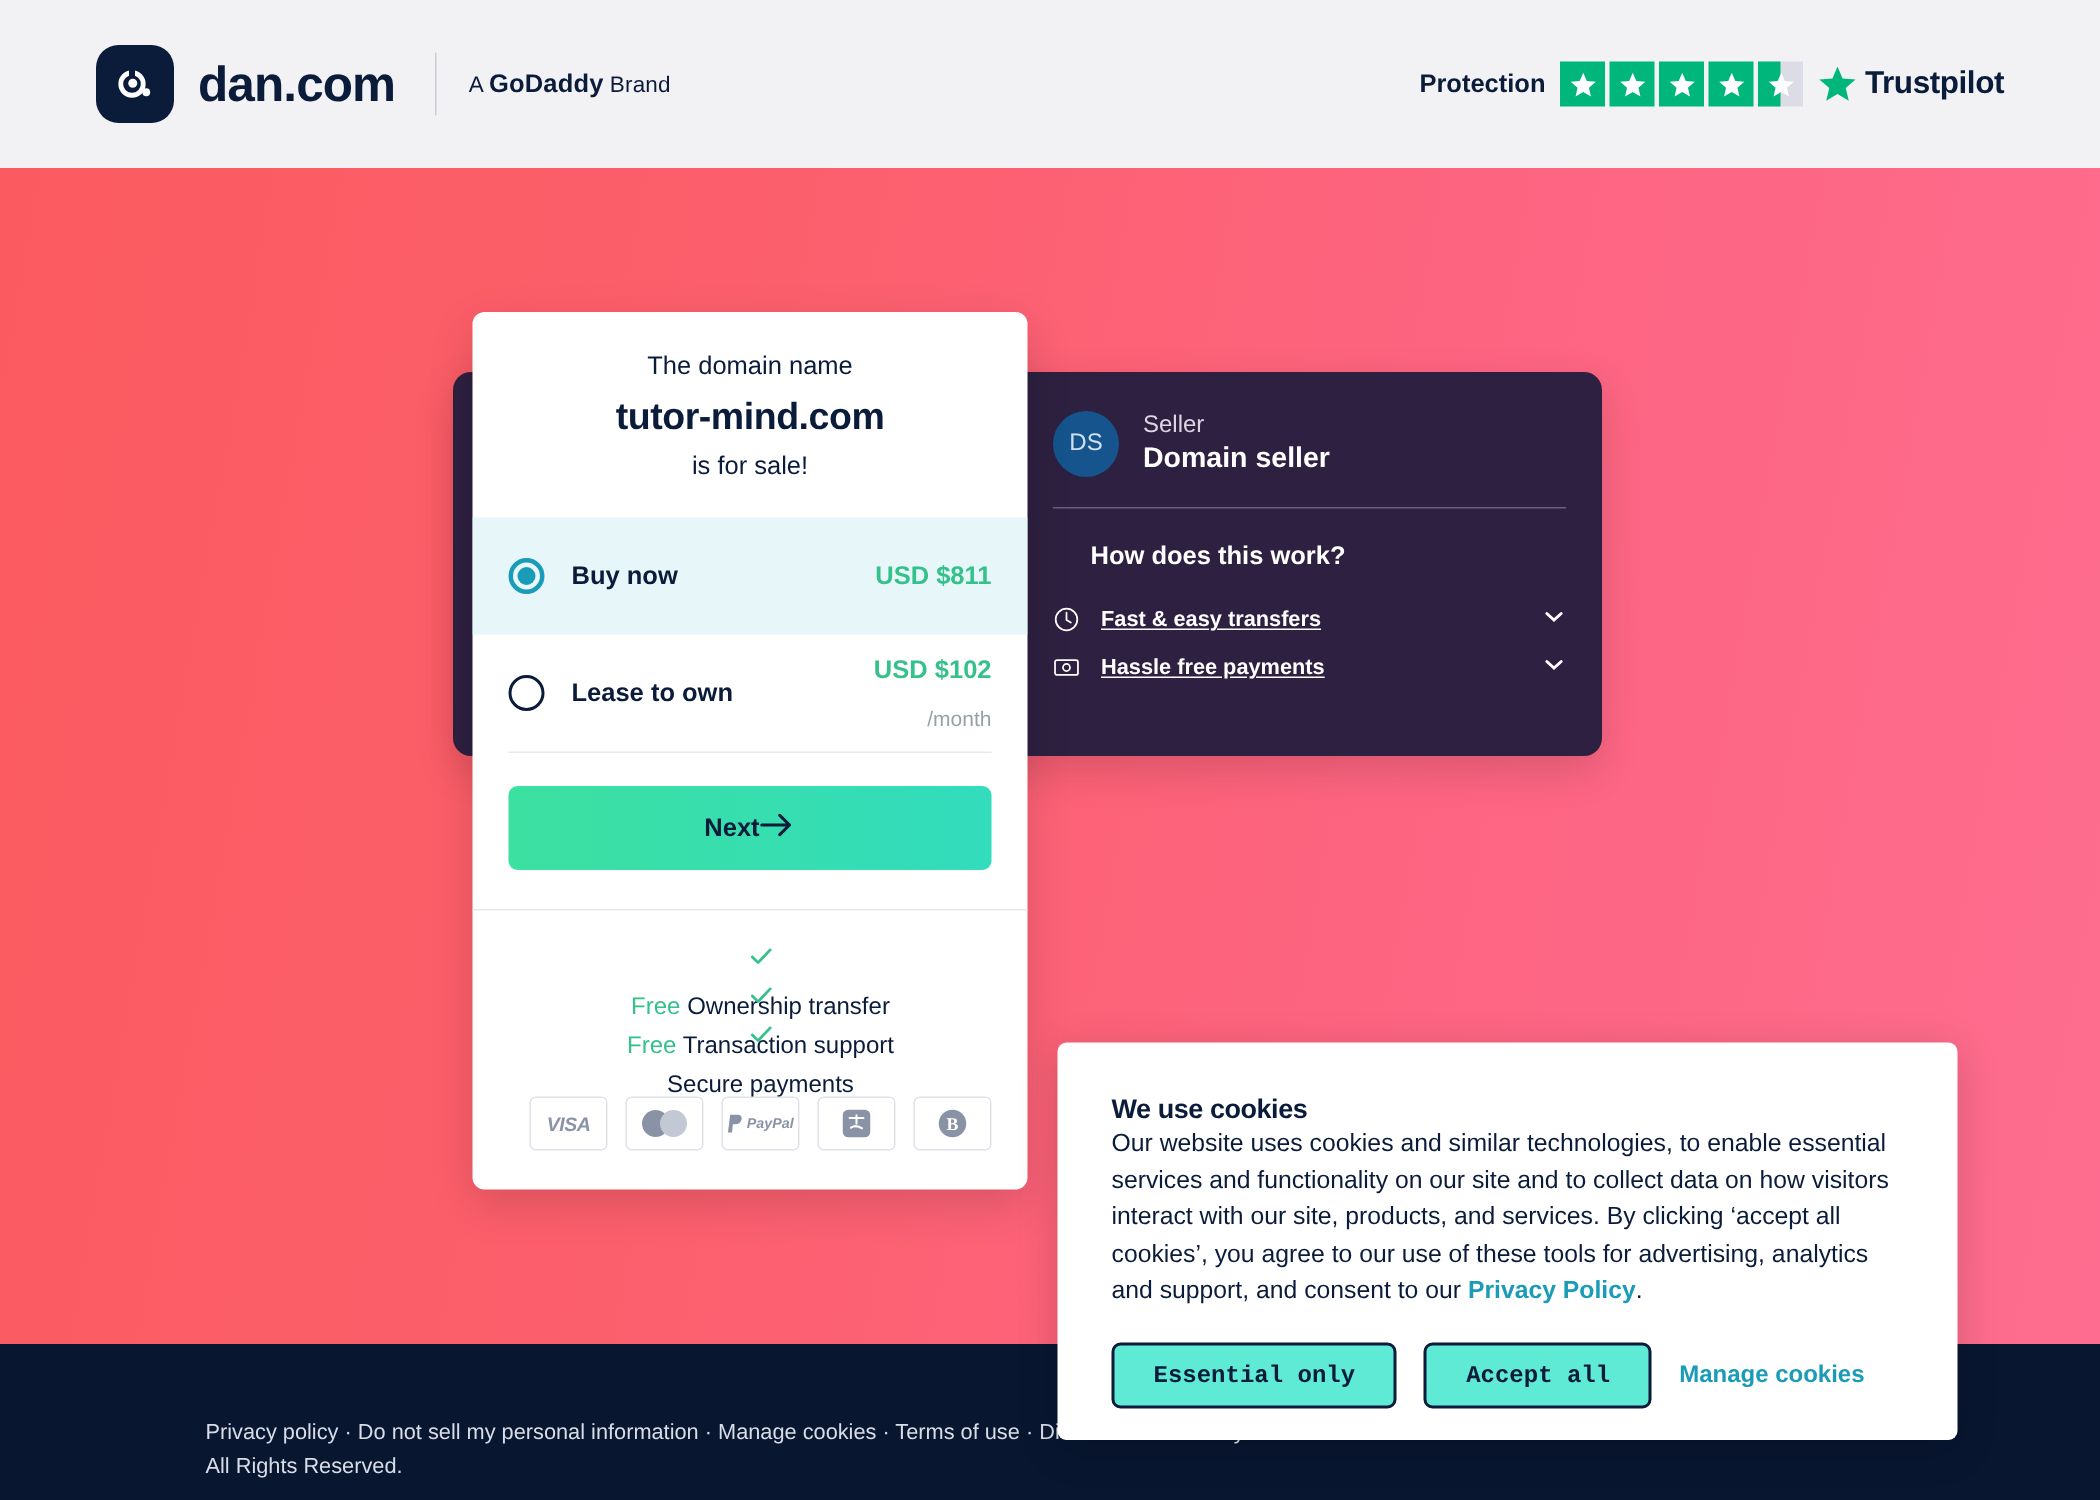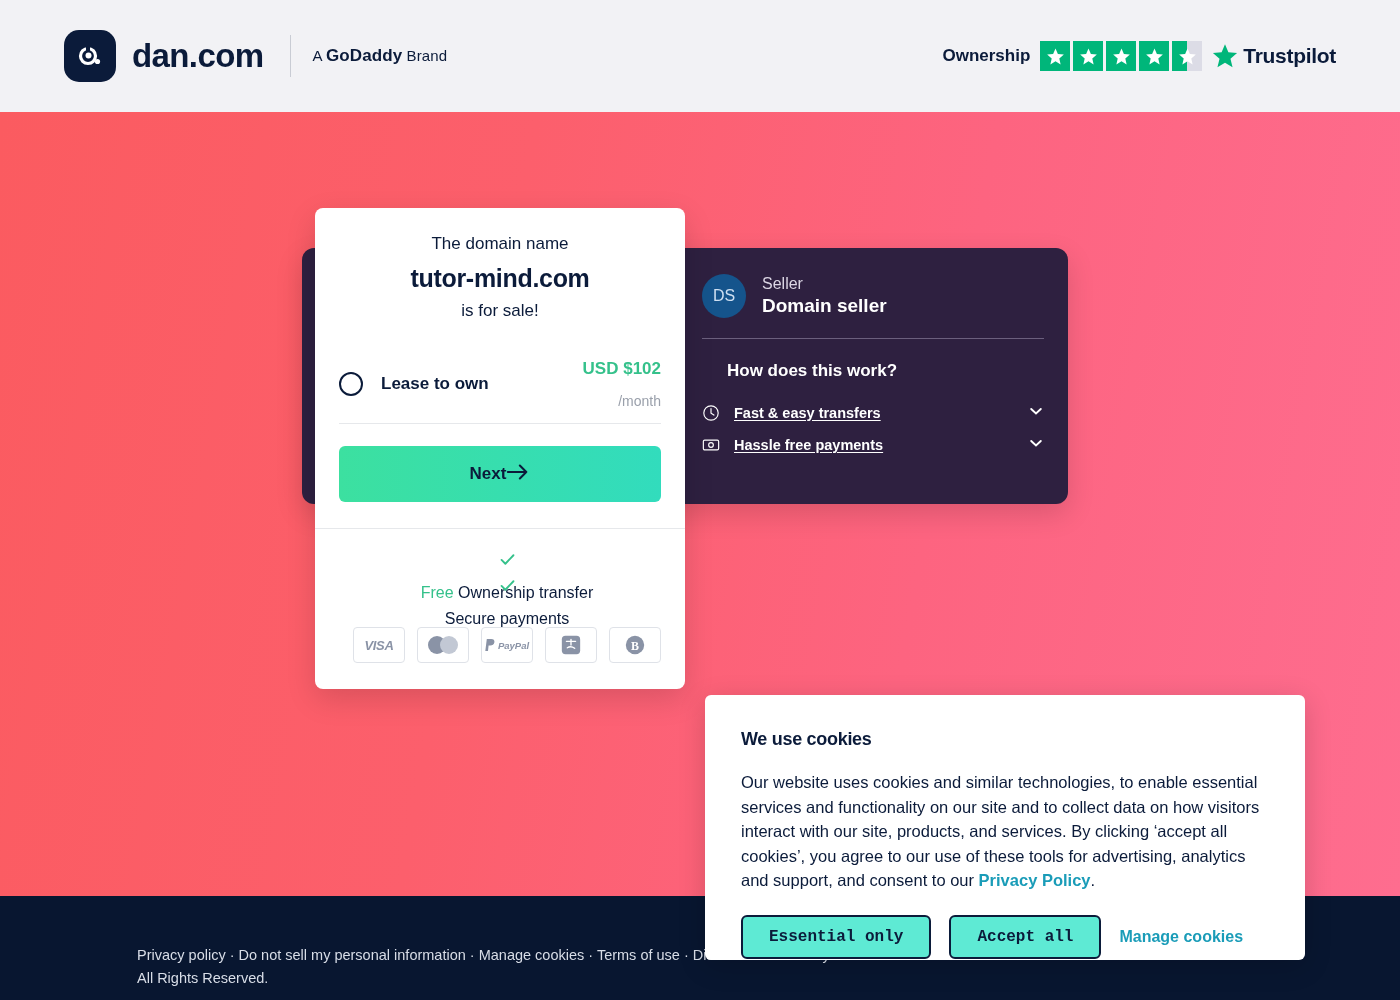--- a/index.html
+++ b/index.html
@@ -229,21 +229,20 @@
     position: absolute;
     left: 705px; top: 695px;
     width: 600px; height: 265px;
     background: #fff;
     border-radius: 6px;
     box-shadow: 0 6px 28px rgba(0,0,0,0.16);
     padding: 34px 36px 0;
   }
   .cookie-title { font-size: 18px; font-weight: bold; color: #0b1b3a; letter-spacing: -0.3px; }
   .cookie-body {
-    margin-top: 20px;
     font-size: 16.5px;
     line-height: 24.5px;
     color: #0b1b3a;
   }
   .cookie-link { color: #1a9cb8; font-weight: bold; text-decoration: none; }
   .cookie-actions { display: flex; align-items: center; gap: 18px; margin-top: 22px; }
   .ck-btn {
     height: 44px;
     padding: 0 26px;
     border: 2px solid #0b1b3a;
@@ -274,21 +273,21 @@
         <circle cx="13.5" cy="14.5" r="3" fill="#fff"></circle>
         <circle cx="22.5" cy="20.5" r="2.6" fill="#fff"></circle>
       </svg>
     </div>
     <span class="brand-name">dan.com</span>
     <div class="brand-divider"></div>
     <span class="brand-sub"><span>A </span><span class="go">GoDaddy</span><span> Brand</span></span>
   </div>
 
   <div class="trustpilot">
-    <span class="tp-word">Ownership</span>
+    <span class="tp-word">Protection</span>
     <div class="tp-stars">
       <span class="tp-star">
           <svg width="19" height="19" viewBox="0 0 20 20">
             <polygon points="10,1.5 12.5,7.3 18.8,7.9 14,12.1 15.4,18.3 10,15 4.6,18.3 6,12.1 1.2,7.9 7.5,7.3" fill="#fff"></polygon>
           </svg>
         </span>
       <span class="tp-star">
           <svg width="19" height="19" viewBox="0 0 20 20">
             <polygon points="10,1.5 12.5,7.3 18.8,7.9 14,12.1 15.4,18.3 10,15 4.6,18.3 6,12.1 1.2,7.9 7.5,7.3" fill="#fff"></polygon>
           </svg>
@@ -367,20 +366,27 @@
   </div>
 </div>
 
 <div class="domain-card">
   <div class="dc-head">
     <div class="dc-pre">The domain name</div>
     <div class="dc-domain">tutor-mind.com</div>
     <div class="dc-post">is for sale!</div>
   </div>
 
+  <div class="opt selected">
+    <span class="radio on"></span>
+    <span class="opt-label">Buy now</span>
+    <span class="opt-price">
+      <span class="price-main">USD $811</span>
+    </span>
+  </div>
 
   <div class="opt">
     <span class="radio off"></span>
     <span class="opt-label">Lease to own</span>
     <span class="opt-price">
       <div class="price-main">USD $102</div>
       <div class="price-sub">/month</div>
     </span>
   </div>
 
@@ -401,20 +407,26 @@
     <div class="feat">
       <span><svg width="17" height="17" viewBox="0 0 20 20" fill="none" stroke="#35c18b" stroke-width="2.2" stroke-linecap="round" stroke-linejoin="round">
             <path d="M3 10.5l4.5 4.5L17 5"></path>
           </svg></span>
       <span class="feat-text"><span class="feat-free">Free</span><span> Ownership transfer</span></span>
     </div>
     <div class="feat">
       <span><svg width="17" height="17" viewBox="0 0 20 20" fill="none" stroke="#35c18b" stroke-width="2.2" stroke-linecap="round" stroke-linejoin="round">
             <path d="M3 10.5l4.5 4.5L17 5"></path>
           </svg></span>
+      <span class="feat-text"><span class="feat-free">Free</span><span> Transaction support</span></span>
+    </div>
+    <div class="feat">
+      <span><svg width="17" height="17" viewBox="0 0 20 20" fill="none" stroke="#35c18b" stroke-width="2.2" stroke-linecap="round" stroke-linejoin="round">
+            <path d="M3 10.5l4.5 4.5L17 5"></path>
+          </svg></span>
       <span class="feat-text"><span class="feat-free"></span><span>Secure payments</span></span>
     </div>
 
     <div class="pay-row">
       <span class="pay-chip">
         <span class="pay-visa">VISA</span>
       </span>
       <span class="pay-chip">
         <span class="pay-mc">
             <i></i>

